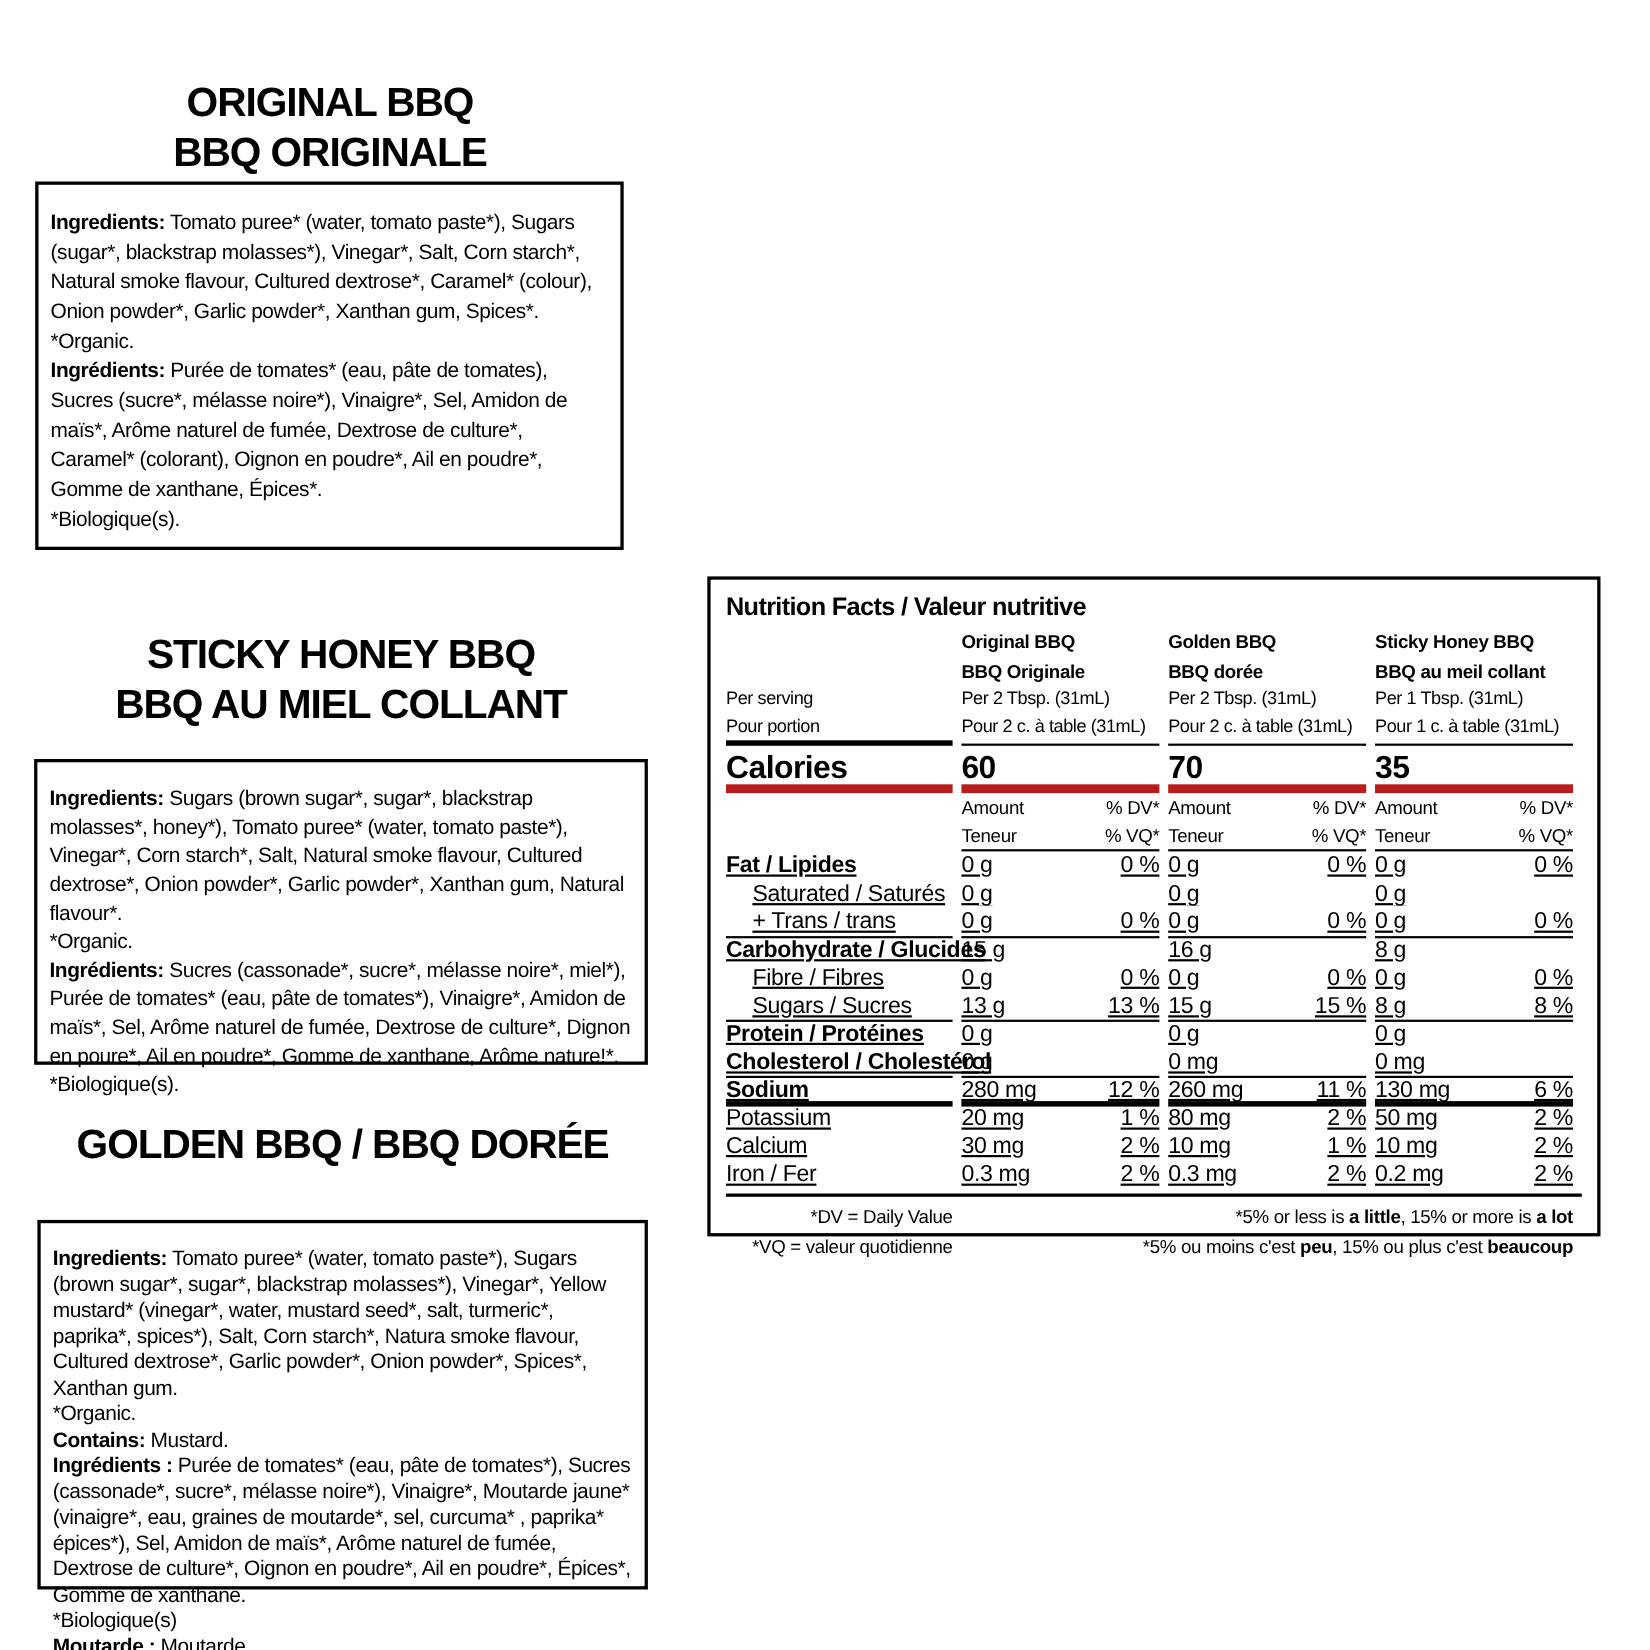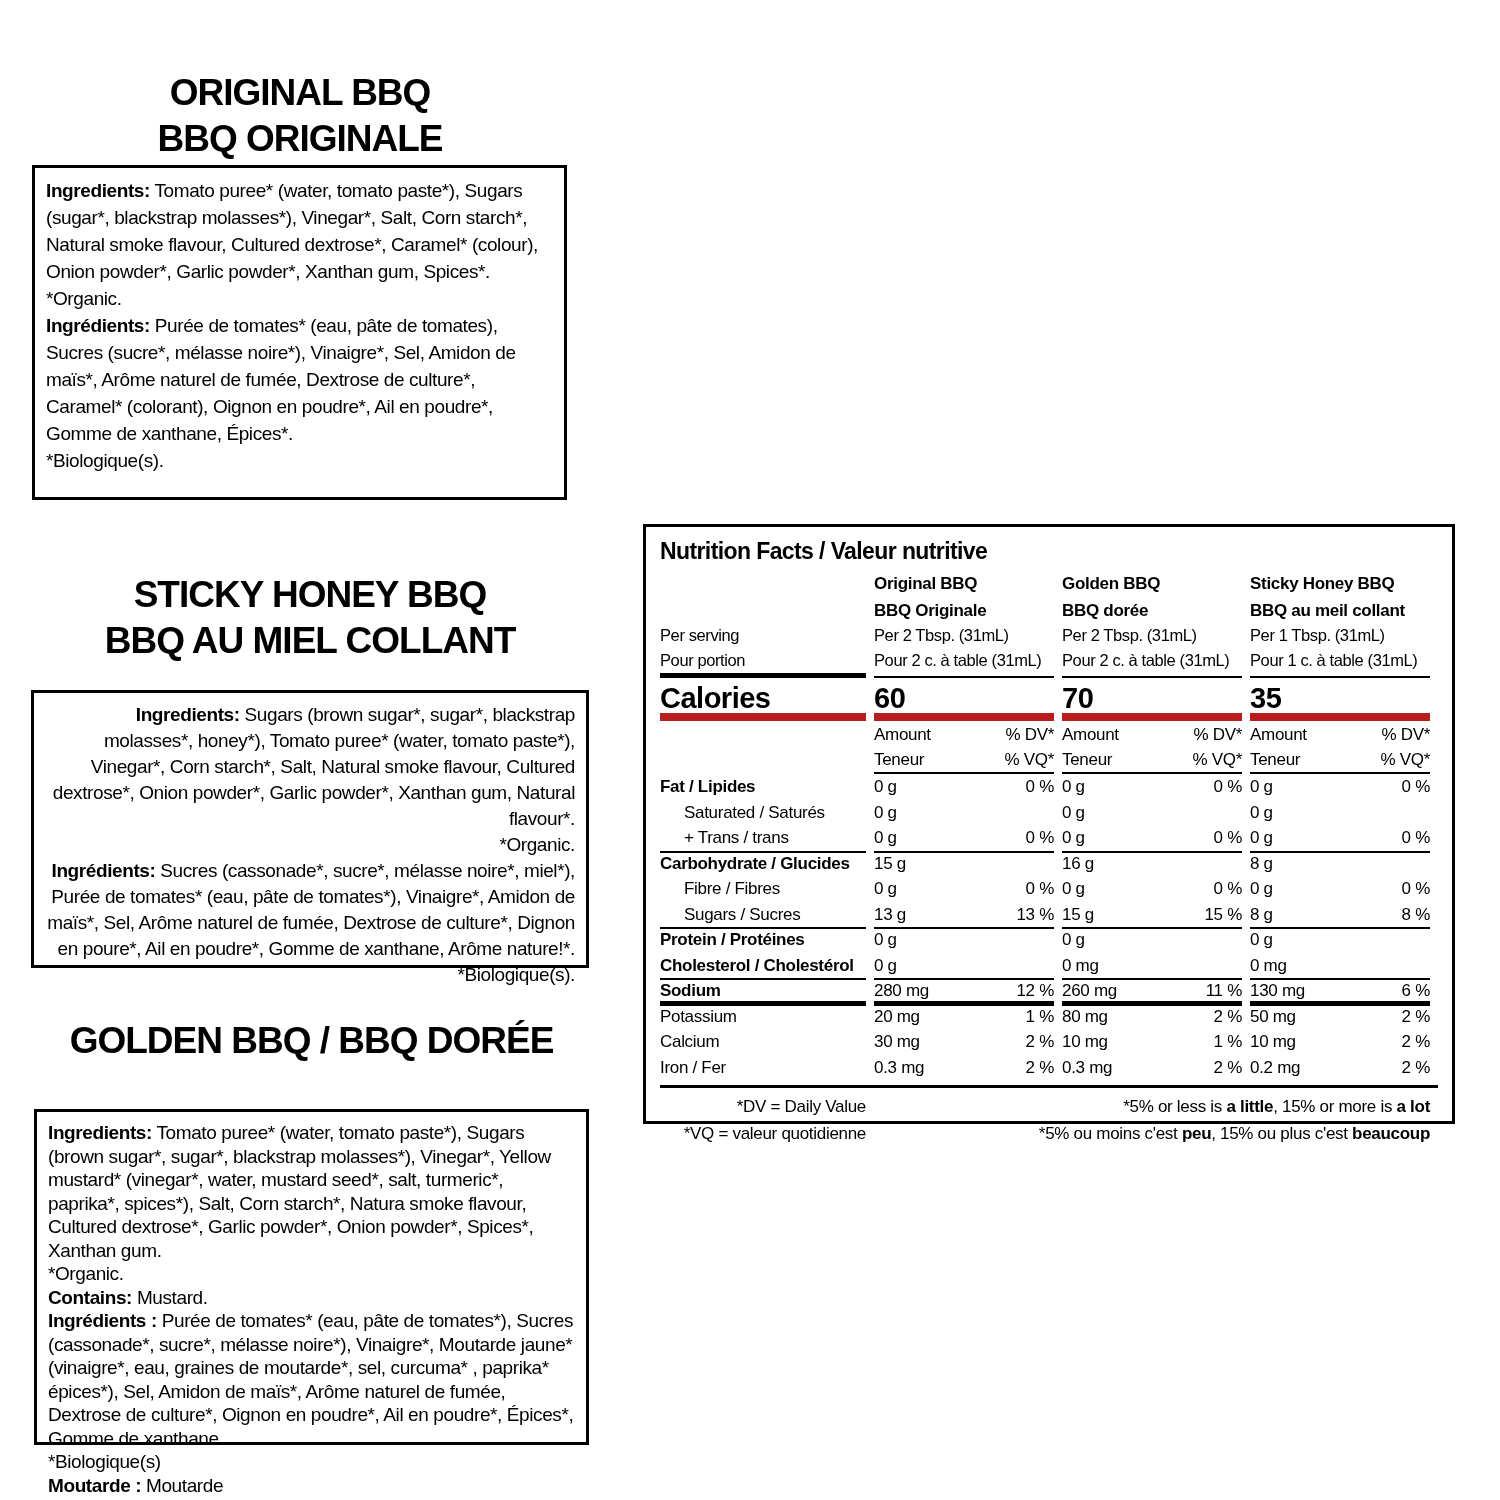--- a/index.html
+++ b/index.html
@@ -6,43 +6,43 @@
   body{
     width:1500px;height:1500px;background:#ffffff;color:#000;
     font-family:"Liberation Sans", sans-serif;position:relative;overflow:hidden;
   }
   .abs{position:absolute;box-sizing:border-box;}
   
   .s-title{text-align:center;font-weight:bold;letter-spacing:-1px;}
   .s-title .l{font-size:37px;line-height:46px;white-space:nowrap;}
   .s-sub{font-size:25px;line-height:30px;font-weight:bold;text-align:center;letter-spacing:-0.5px;}
   
-  .ibox{border:3px solid #000;padding:9px 11px;font-size:19px;letter-spacing:-0.4px;}
+  .ibox{border:3px solid #000;padding:21px 11px;font-size:19px;letter-spacing:-0.4px;}
   .ibox p{margin:0;}
   .lh27 p{line-height:27px;}
-  .lh26 p{line-height:26px;text-align:right;}
+  .lh26 p{line-height:26px;}
   .lh24 p{line-height:23.5px;}
   .ibox b{font-weight:bold;}
   
   .nft{left:643px;top:524px;width:812px;height:600px;border:3px solid #000;padding:8px 14px 8px 14px;background:#fff;}
   .nft-title{font-size:23px;font-weight:bold;letter-spacing:-0.6px;line-height:32px;margin-bottom:2px;}
   .grid{display:grid;grid-template-columns:206px 180px 180px 180px;column-gap:8px;}
   .hl{height:27px;line-height:29px;font-weight:bold;font-size:17px;letter-spacing:-0.3px;white-space:nowrap;}
   .sl{height:25px;line-height:25px;font-size:16.5px;letter-spacing:-0.4px;white-space:nowrap;}
   .hcell{box-sizing:border-box;}
   .lab-cell{border-bottom:5px solid #000;}
   .prod-cell{border-bottom:2px solid #000;}
   .cal .ccell{font-size:29px;font-weight:bold;height:43px;line-height:40px;border-bottom:8px solid #b91c1c;box-sizing:border-box;letter-spacing:-0.5px;}
   .amt{margin-top:1px;}
   .acell{box-sizing:border-box;}
   .acell.prod{border-bottom:2px solid #000;}
   .al{height:25px;line-height:26px;display:flex;justify-content:space-between;font-size:17px;letter-spacing:-0.3px;}
   #nft-rows{margin-top:2px;}
   .nr{height:25.5px;}
-  .nr .c{height:25.5px;box-sizing:border-box;line-height:21px;font-size:17px;letter-spacing:-0.3px;white-space:nowrap;}
+  .nr .c{height:25.5px;box-sizing:border-box;line-height:21px;font-size:21px;letter-spacing:-0.3px;white-space:nowrap;text-decoration:underline;}
   .nr .lab.bold{font-weight:bold;}
   .nr .lab.ind{padding-left:24px;}
   .nr .val{display:flex;justify-content:space-between;}
   .bthin{border-bottom:2px solid #000;}
   .bthick{border-bottom:5px solid #000;}
   .nr.full{border-bottom:3px solid #000;height:28px;}
   #nft-foot{margin-top:6px;}
   .fn{margin-bottom:2px;}
   .fn .c{font-size:17px;line-height:25px;letter-spacing:-0.3px;white-space:nowrap;text-align:right;}
   .fn .fnr{grid-column:2 / span 3;}

